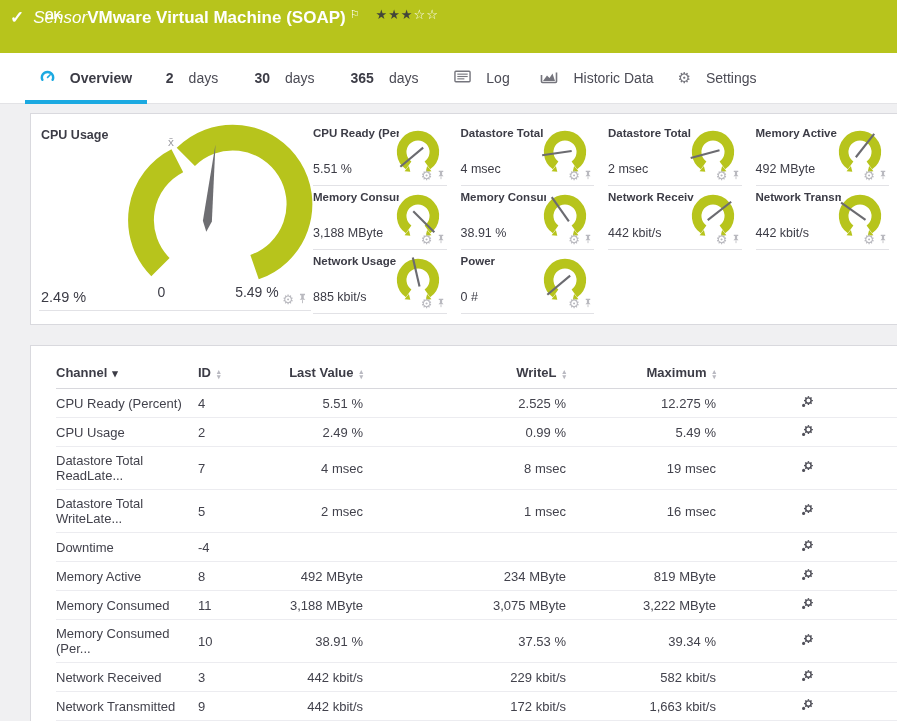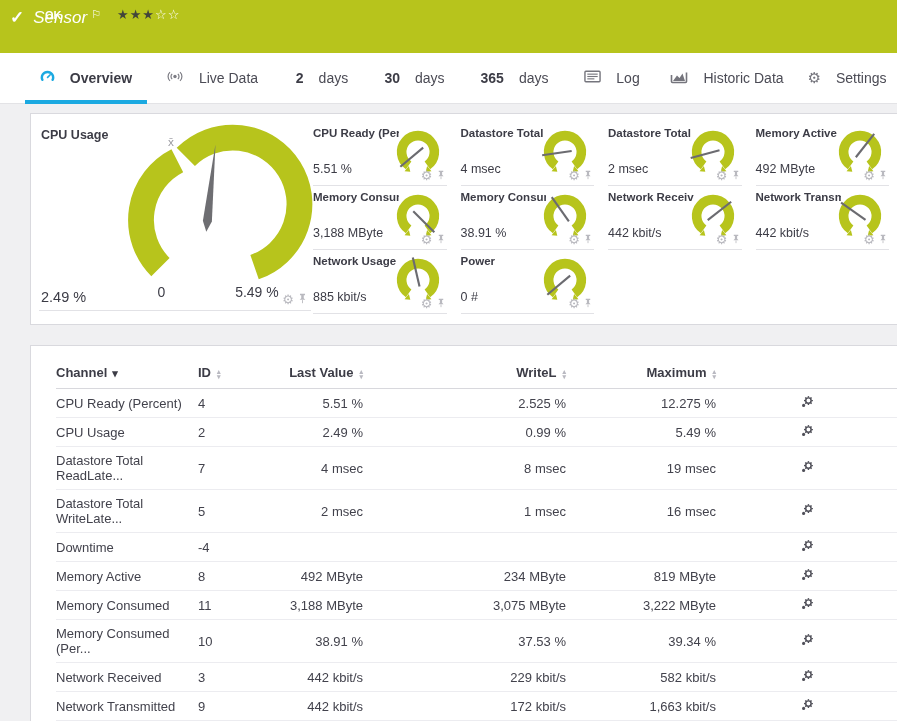--- a/index.html
+++ b/index.html
@@ -62,44 +62,36 @@
 </style>
 </head>
 <body>
 
 <div class="page">
 
   <div class="statusbar">
     <div class="sb-line">
       <span class="check">✓</span>
       <span class="kind">Sensor</span>
+      <span class="sb-title">VMware Virtual Machine (SOAP)</span>
       <span class="flag">⚐</span>
       <span class="stars"><span class="star filled">★</span><span class="star filled">★</span><span class="star filled">★</span><span class="star empty">☆</span><span class="star empty">☆</span></span>
     </div>
     <div class="ok">OK</div>
   </div>
 
   <div class="tabbar">
     <div class="tab active" style="width:122px">
       <span>
         <svg viewBox="0 0 16 16" width="15" height="15">
             <path d="M2.5 11.5 A6 6 0 1 1 13.5 11.5" fill="none" stroke="#1ba9e1" stroke-width="2.6" stroke-linecap="round"></path>
             <line x1="7.6" y1="9.4" x2="11.4" y2="5.6" stroke="#1ba9e1" stroke-width="1.7"></line>
           </svg>
       </span>
       <span>Overview</span>
-    </div>
-    <div class="tab" style="width:130px">
-      <span>
-        <svg viewBox="0 0 18 12" width="18" height="13">
-            <circle cx="9" cy="6" r="1.7" fill="#7c7c84"></circle>
-            <path d="M6.2 3.4 A3.4 3.4 0 0 0 6.2 8.6 M4 1.6 A6 6 0 0 0 4 10.4 M11.8 3.4 A3.4 3.4 0 0 1 11.8 8.6 M14 1.6 A6 6 0 0 1 14 10.4" fill="none" stroke="#7c7c84" stroke-width="1.2"></path>
-          </svg>
-      </span>
-      <span>Live Data</span>
     </div>
     <div class="tab" style="width:90px">
       <span class="num">2</span>
       <span>days</span>
     </div>
     <div class="tab" style="width:95px">
       <span class="num">30</span>
       <span>days</span>
     </div>
     <div class="tab" style="width:105px">

